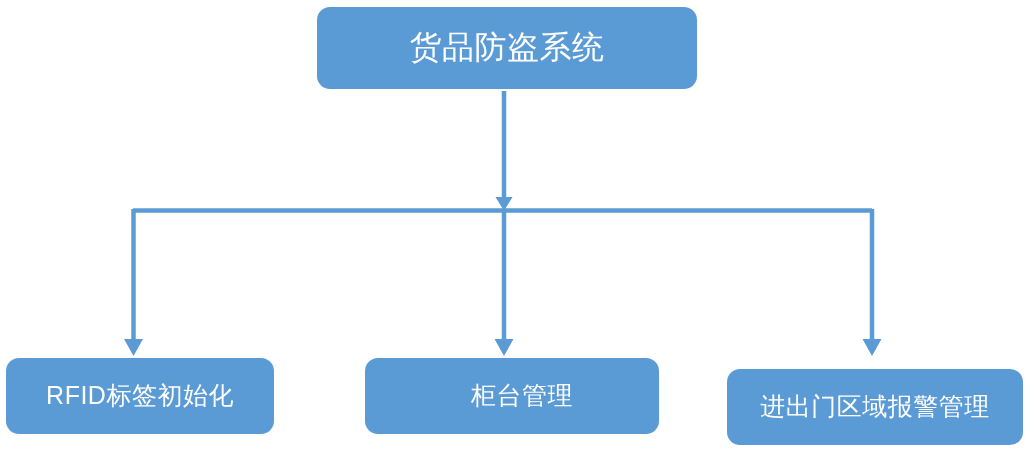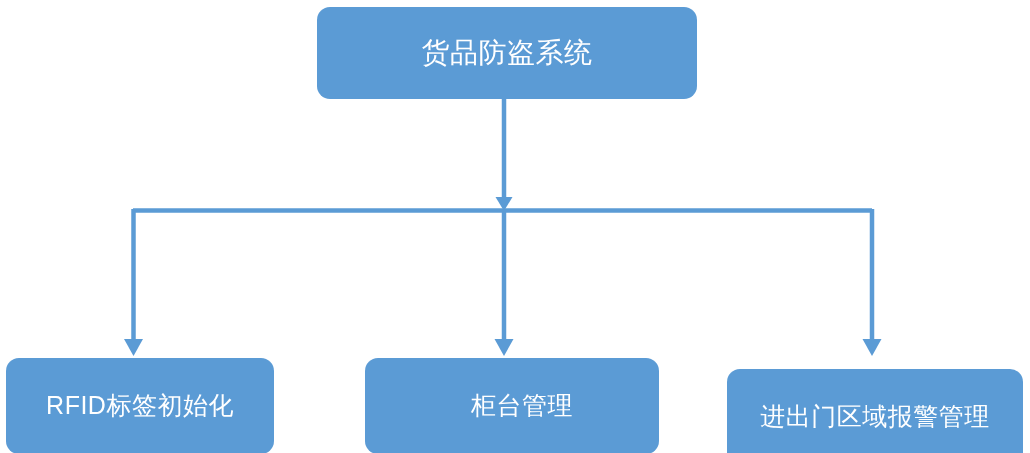--- a/index.html
+++ b/index.html
@@ -34,27 +34,27 @@
   .node-label {
     display: block;
     white-space: nowrap;
     letter-spacing: 0.5px;
   }
   
   #node-root {
     left: 317px;
     top: 7px;
     width: 380px;
-    height: 92px;
-    font-size: 28px;
+    height: 82px;
+    font-size: 32px;
   }
   
   .leaf {
     top: 358px;
-    height: 96px;
+    height: 76px;
     font-size: 25px;
   }
   #node-rfid-init { left: 6px;   width: 268px; }
   #node-counter   { left: 365px; width: 294px; padding-left: 20px; }
   #node-gate      { left: 727px; width: 296px; margin-top: 11px; }
 
   #connectors {
     position: absolute;
     left: 0;
     top: 0;

